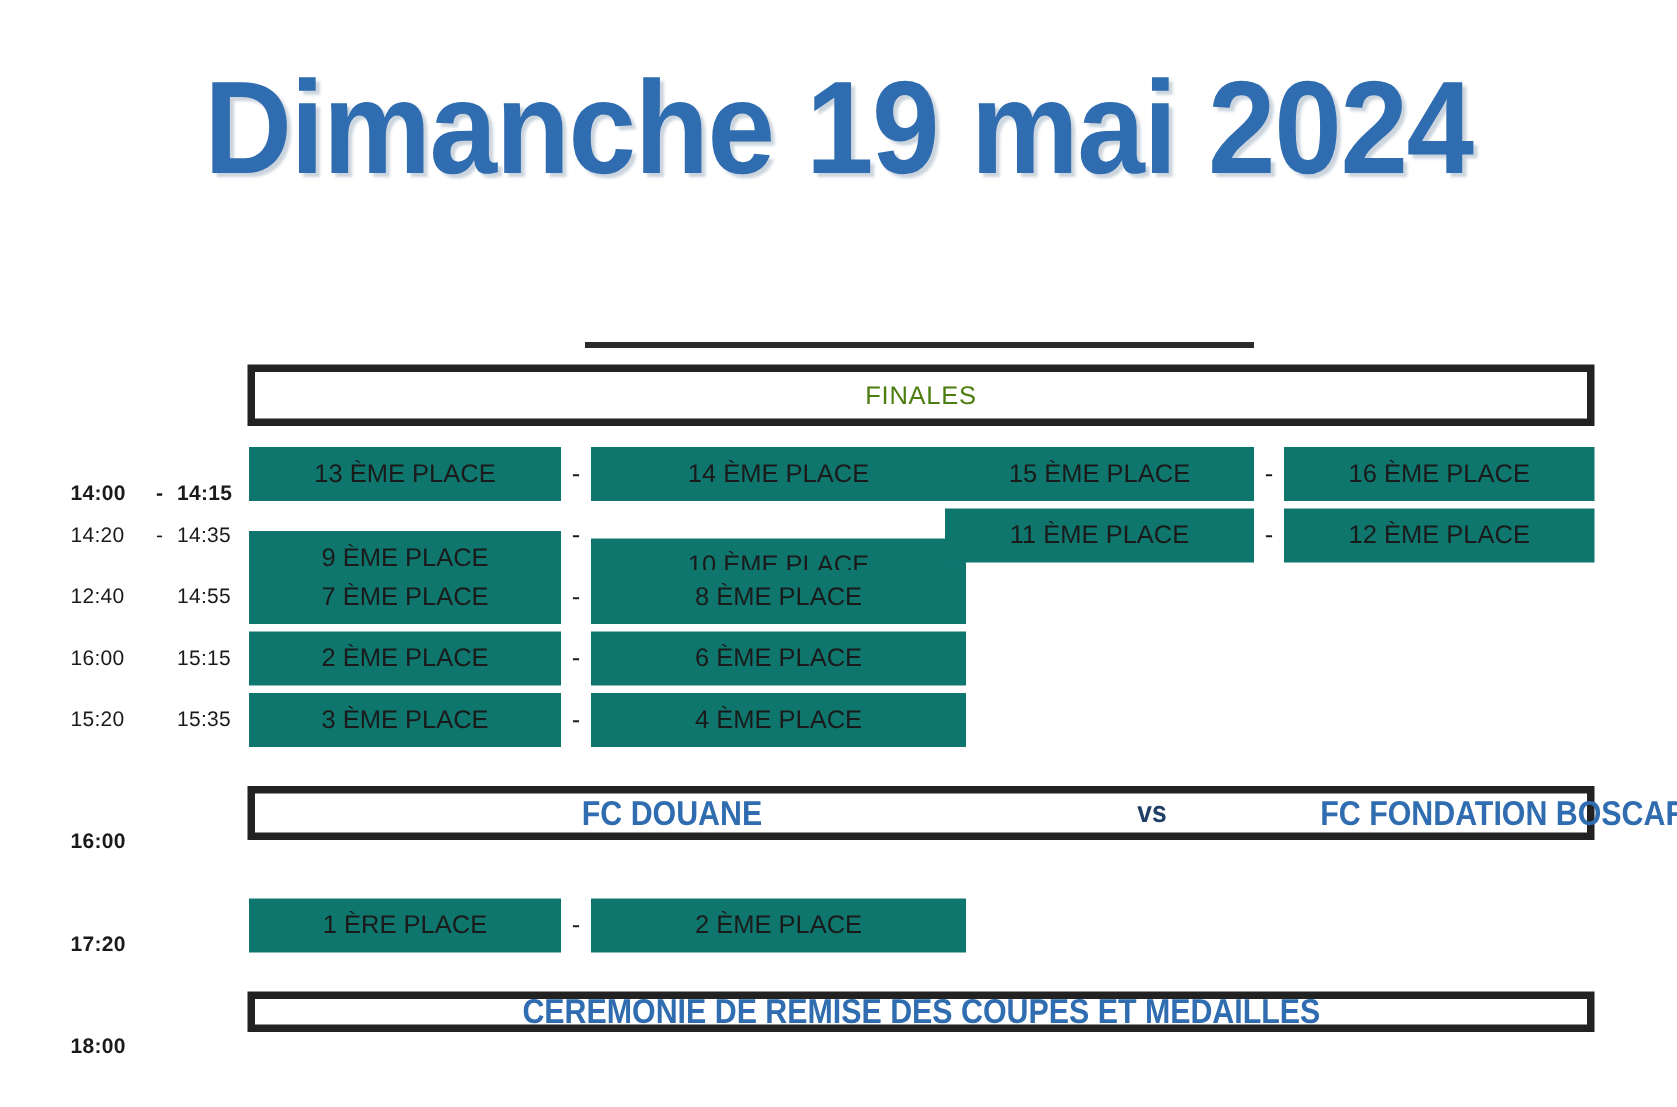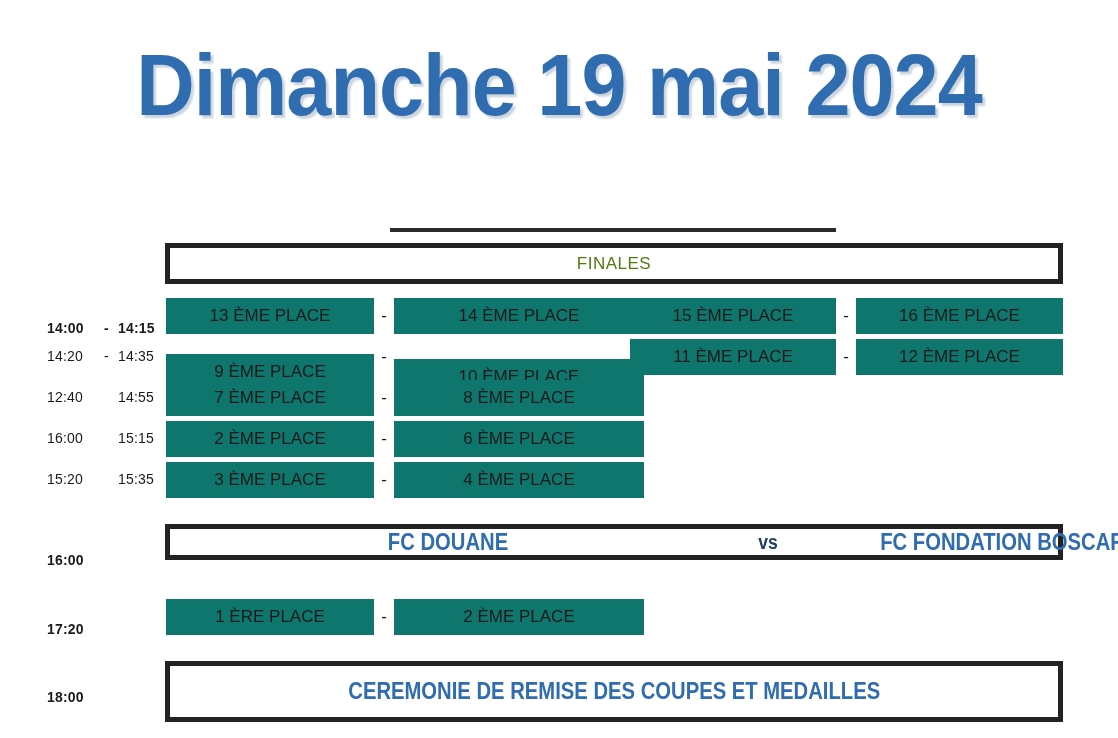--- a/index.html
+++ b/index.html
@@ -74,21 +74,21 @@
     color: #4d7c0f;
     letter-spacing: 0.5px;
   }
   .banner-match {
     top: 524px;
     height: 36px;
     justify-content: flex-start;
   }
   .banner-ceremony {
     top: 661px;
-    height: 61px;
+    height: 27px;
   }
 
   .cond {
     font-family: "Liberation Sans Narrow", "Liberation Sans", sans-serif;
     font-weight: bold;
     color: #2f6cb0;
     transform: scaleX(0.88);
     white-space: nowrap;
   }
   .banner-match .team-home {

